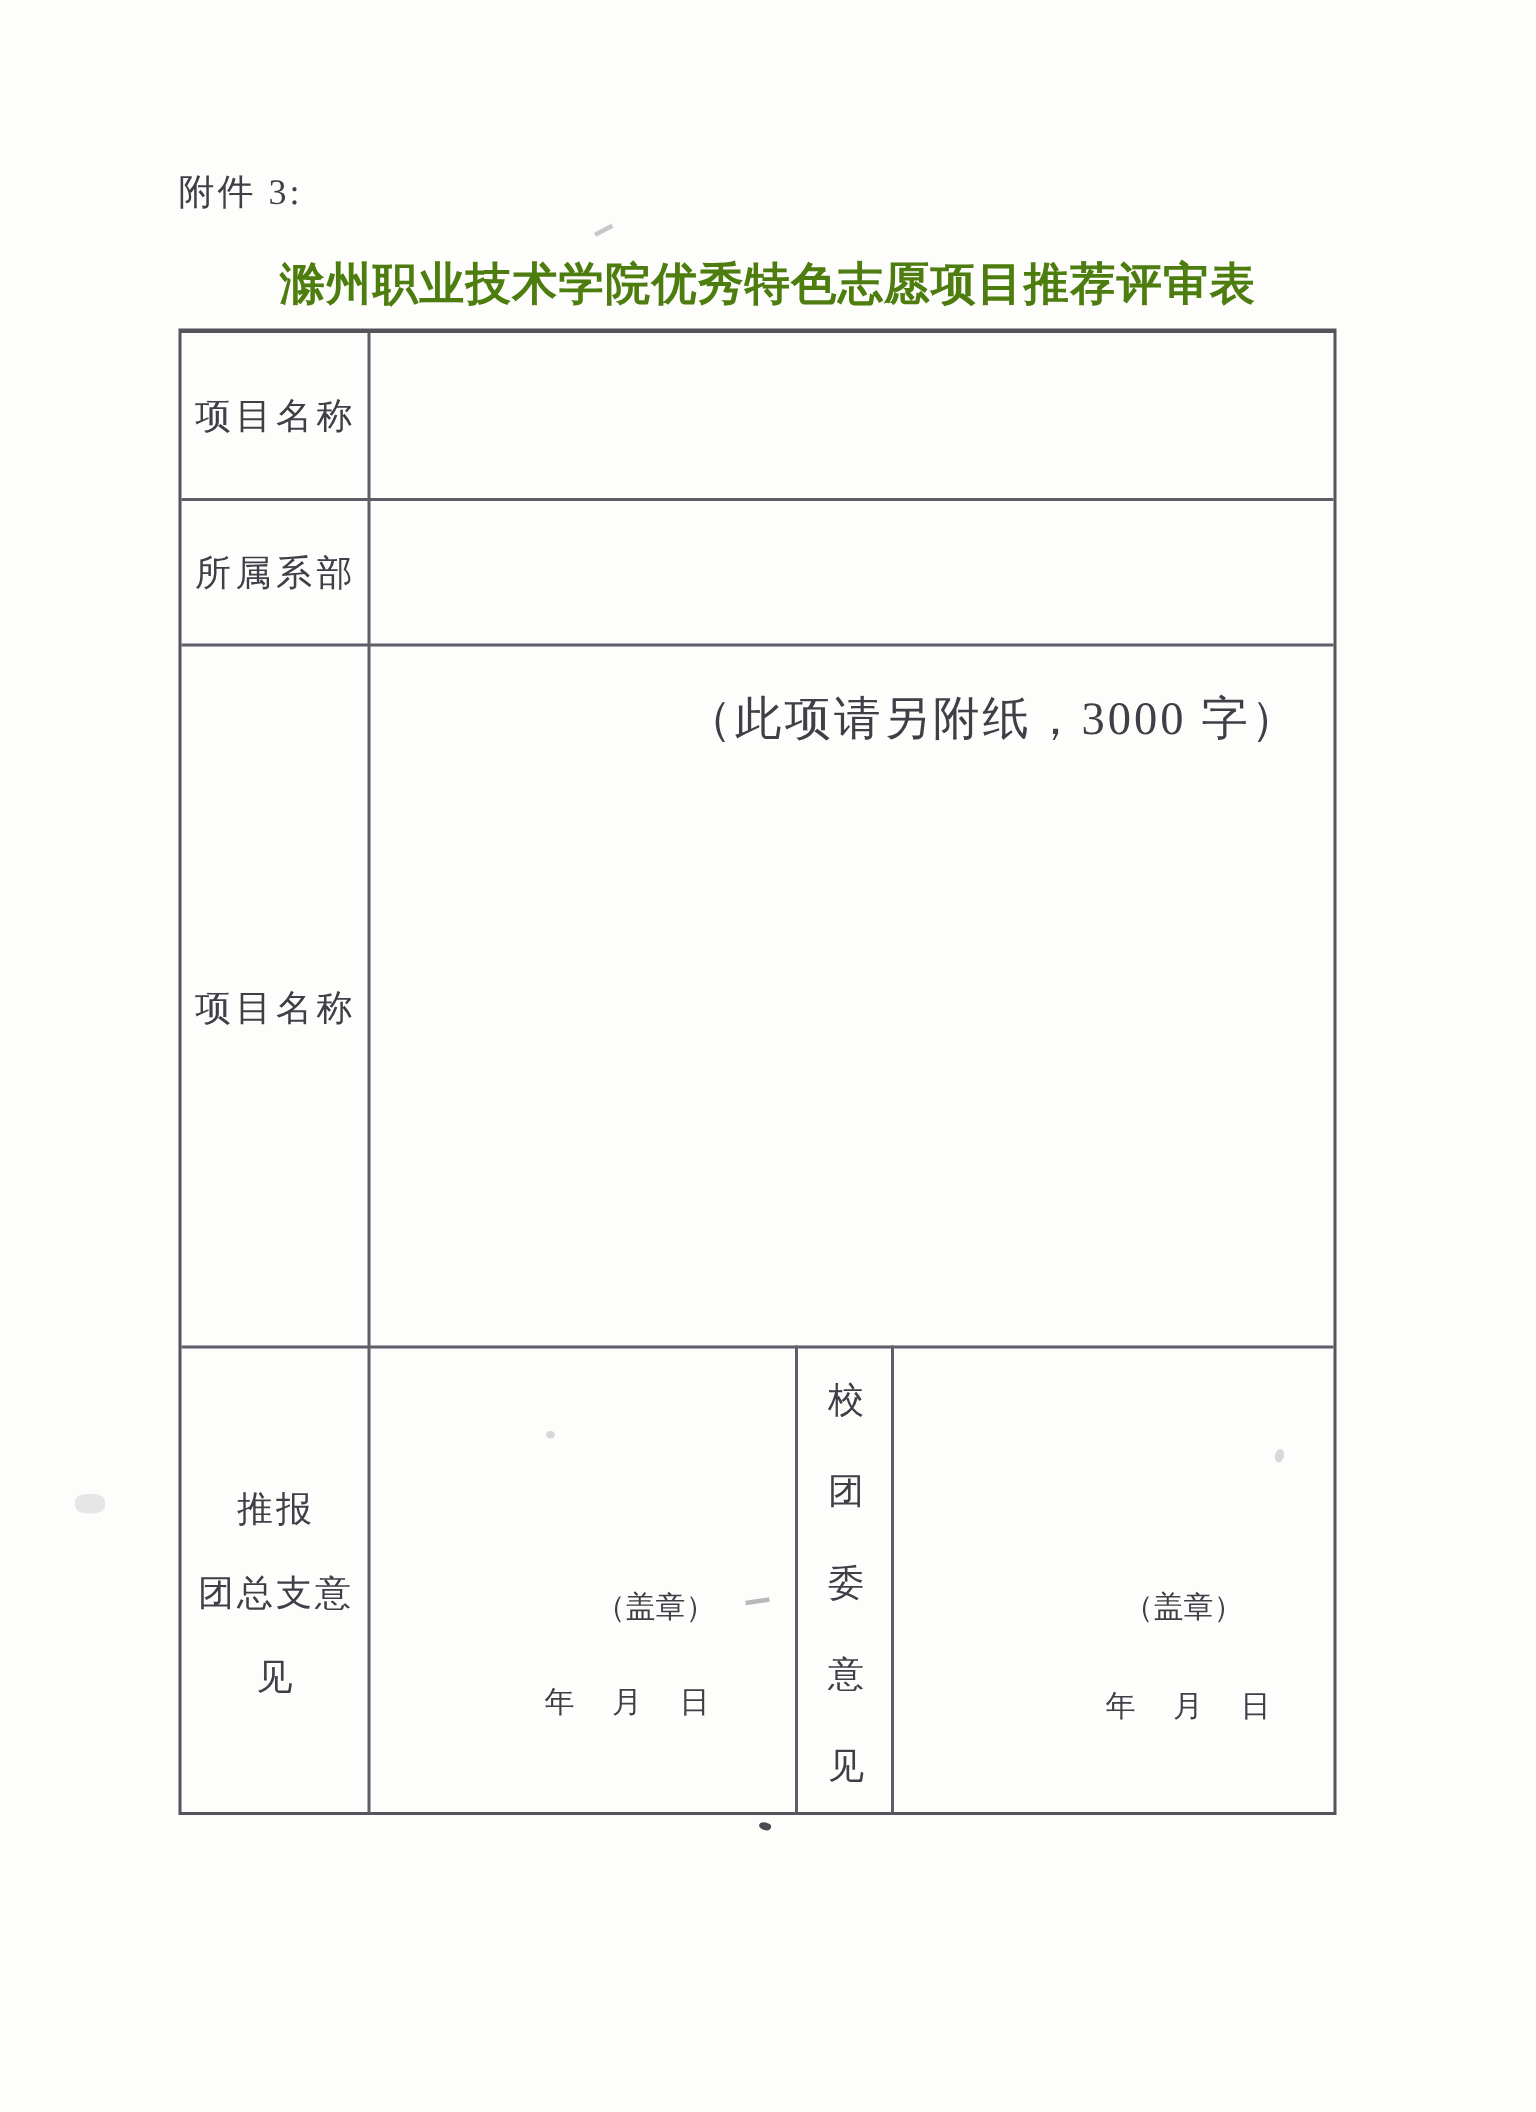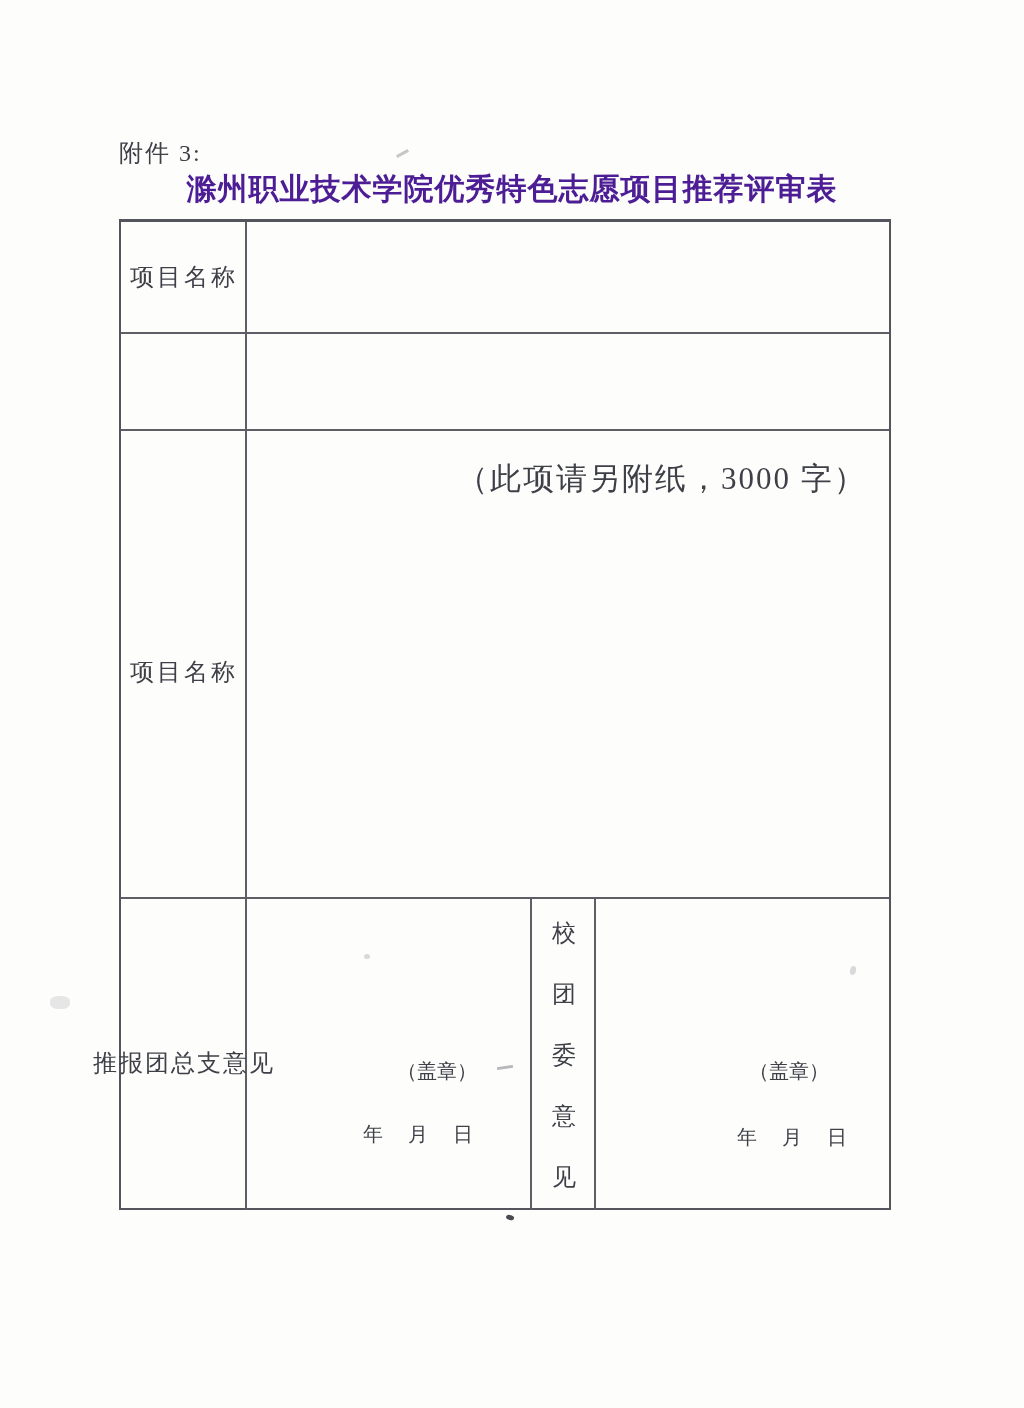--- a/index.html
+++ b/index.html
@@ -5,46 +5,46 @@
   * { margin:0; padding:0; box-sizing:border-box; }
   html,body { background:#e8e8e8; }
   .page {
     position:relative; width:1024px; height:1408px;
     background:#fdfdfb; overflow:hidden;
     font-family:"Liberation Serif", serif;
     color:#3e3f47;
   }
   .attachment-label {
     position:absolute; left:119px; top:112px;
-    font-size:24px; letter-spacing:2px; white-space:nowrap;margin-top:25px;
+    font-size:24px; letter-spacing:2px; white-space:nowrap;
   }
   .form-title {
     position:absolute; left:0; top:169px; width:100%;
     text-align:center; font-family:"Liberation Sans", sans-serif;
-    font-weight:bold; font-size:30px; letter-spacing:1px; color:#4c1d95;
+    font-weight:bold; font-size:30px; letter-spacing:1px; color:#4d7c0f;
     white-space:nowrap;
   }
   .form-table {
     position:absolute; left:119px; top:219px; width:772px; height:991px;
     border:2px solid #53545c; border-top-width:3px;
   }
   .hline { position:absolute; left:0; width:100%; height:2px; background:#5d5e66; }
   .vline { position:absolute; width:2px; background:#5d5e66; }
   .cell-label {
     position:absolute; left:0; width:126px;
     display:flex; align-items:center; justify-content:center;
     font-size:24px; letter-spacing:3px; white-space:nowrap;
   }
   .cell-empty { position:absolute; }
   .t { position:absolute; font-size:20px; white-space:nowrap; }
   .note-text { font-size:31px; letter-spacing:2px; }
   .date-text { word-spacing:20px; }
   .signoff-left-label {
     position:absolute; left:0; top:677px; width:126px; height:314px;
-    display:flex; flex-direction:row; align-items:center; justify-content:center;
+    display:flex; flex-direction:column; align-items:center; justify-content:center;
     padding-top:14px; font-size:24px; letter-spacing:2px; line-height:56px;
     text-align:center; white-space:nowrap;
   }
   .vertical-label {
     position:absolute; left:411px; top:695px; width:64px; height:276px;
     display:flex; flex-direction:column; align-items:center; justify-content:space-between;
     font-size:24px;
   }
   .artifact { position:absolute; }
 </style>
@@ -62,20 +62,21 @@
     <div class="hline" style="top:110px"></div>
     <div class="hline" style="top:207px"></div>
     <div class="hline" style="top:675px"></div>
     <div class="vline" style="left:124px; top:0; height:987px"></div>
     <div class="vline" style="left:409px; top:675px; height:312px"></div>
     <div class="vline" style="left:473px; top:675px; height:312px"></div>
 
     <div class="cell-label" style="top:0; height:110px">项目名称</div>
     <div class="cell-empty" style="left:126px; top:0; width:642px; height:110px"></div>
 
+    <div class="cell-label" style="top:112px; height:95px">所属系部</div>
     <div class="cell-empty" style="left:126px; top:112px; width:642px; height:95px"></div>
 
     <div class="cell-label" style="top:209px; height:466px; padding-top:16px">项目名称</div>
     <div class="t note-text" style="left:336px; top:236px">（此项请另附纸，3000 字）</div>
     <div class="cell-empty" style="left:126px; top:280px; width:642px; height:395px"></div>
 
     <div class="signoff-left-label">
       <span>推报</span>
       <span>团总支意</span>
       <span>见</span>

